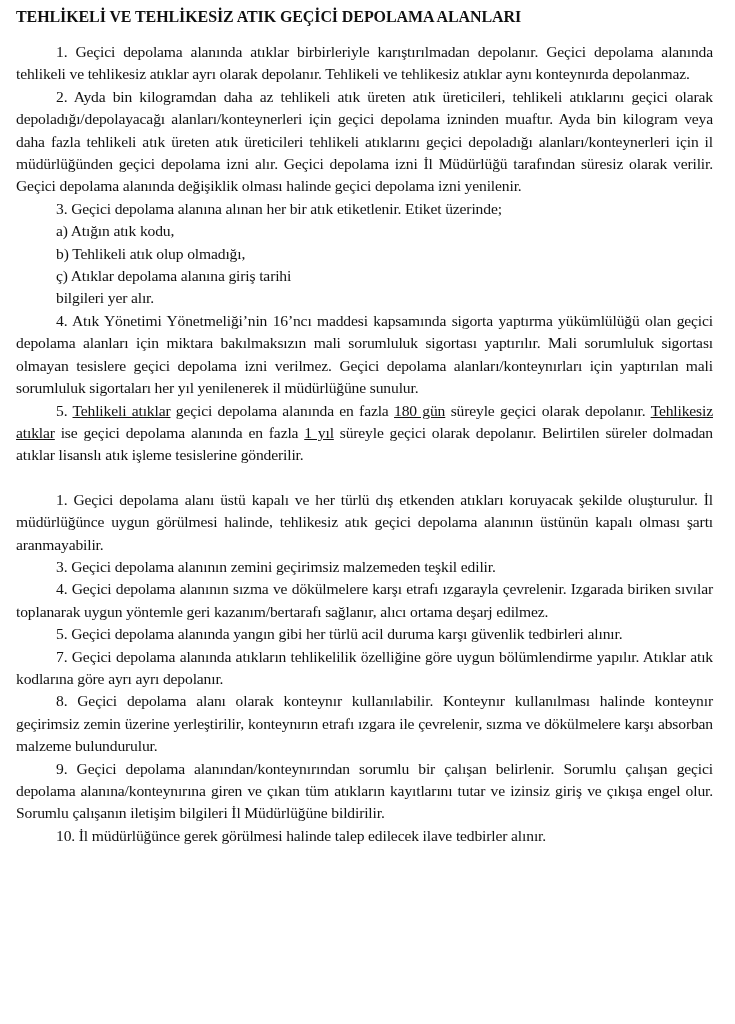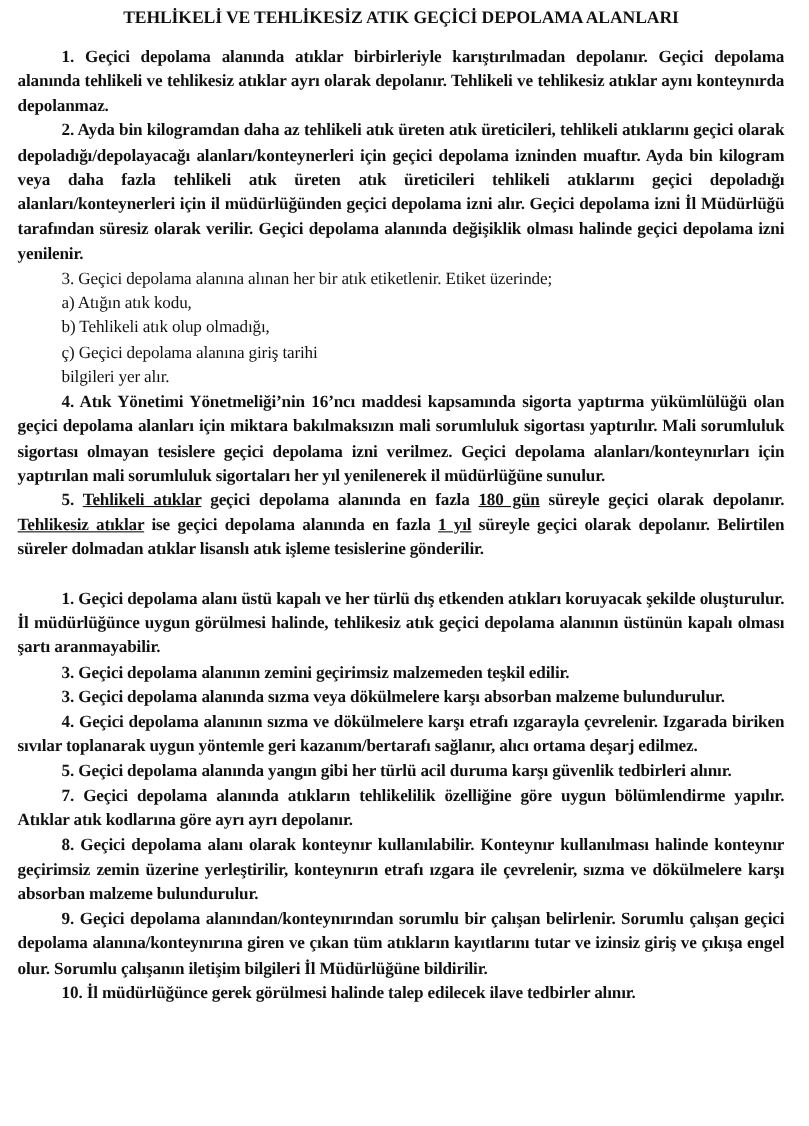--- a/index.html
+++ b/index.html
@@ -19,33 +19,32 @@
     position: absolute;
     left: 16px;
     top: 0;
     width: 697px;
   }
   .title {
     margin: 0;
     padding-top: 4px;
     height: 26px;
     line-height: 26px;
-    text-align: center;
+    text-align: left;
     font-weight: bold;
     font-size: 16px;
     letter-spacing: -0.1px;
   }
   .para {
     margin: 0;
     font-size: 15.6px;
     line-height: 22.4px;
     text-align: justify;
     text-indent: 40px;
     letter-spacing: -0.15px;
-    font-weight: bold;
   }
   .item {
     margin: 0;
     padding-left: 40px;
     font-size: 15.6px;
     line-height: 22.4px;
     letter-spacing: -0.15px;
   }
   .u { text-decoration: underline; margin-top: 17px; }
   .gap1 { height: 11px; }
@@ -65,29 +64,28 @@
 
 <div class="page">
   <h1 class="title">TEHLİKELİ VE TEHLİKESİZ ATIK GEÇİCİ DEPOLAMA ALANLARI</h1>
   <div class="gap1"></div>
 
   <p class="para">1. Geçici depolama alanında atıklar birbirleriyle karıştırılmadan depolanır. Geçici depolama alanında tehlikeli ve tehlikesiz atıklar ayrı olarak depolanır. Tehlikeli ve tehlikesiz atıklar aynı konteynırda depolanmaz.</p>
   <p class="para">2. Ayda bin kilogramdan daha az tehlikeli atık üreten atık üreticileri, tehlikeli atıklarını geçici olarak depoladığı/depolayacağı alanları/konteynerleri için geçici depolama izninden muaftır. Ayda bin kilogram veya daha fazla tehlikeli atık üreten atık üreticileri tehlikeli atıklarını geçici depoladığı alanları/konteynerleri için il müdürlüğünden geçici depolama izni alır. Geçici depolama izni İl Müdürlüğü tarafından süresiz olarak verilir. Geçici depolama alanında değişiklik olması halinde geçici depolama izni yenilenir.</p>
   <p class="item">3. Geçici depolama alanına alınan her bir atık etiketlenir. Etiket üzerinde;</p>
   <p class="item">a) Atığın atık kodu,</p>
   <p class="item">b) Tehlikeli atık olup olmadığı,</p>
-  <p class="item">ç) Geçici depolama alanına giriş tarihi</p>
+  <p class="item">ç) Atıklar depolama alanına giriş tarihi</p>
   <p class="item">bilgileri yer alır.</p>
   <p class="para">4. Atık Yönetimi Yönetmeliği’nin 16’ncı maddesi kapsamında sigorta yaptırma yükümlülüğü olan geçici depolama alanları için miktara bakılmaksızın mali sorumluluk sigortası yaptırılır. Mali sorumluluk sigortası olmayan tesislere geçici depolama izni verilmez. Geçici depolama alanları/konteynırları için yaptırılan mali sorumluluk sigortaları her yıl yenilenerek il müdürlüğüne sunulur.</p>
   <p class="para"><span>5. </span><span class="u">Tehlikeli atıklar</span><span> geçici depolama alanında en fazla </span><span class="u">180 gün</span><span> süreyle geçici olarak depolanır. </span><span class="u">Tehlikesiz atıklar</span><span> ise geçici depolama alanında en fazla </span><span class="u">1 yıl</span><span> süreyle geçici olarak depolanır. Belirtilen süreler dolmadan atıklar lisanslı atık işleme tesislerine gönderilir.</span></p>
 
   <div class="gap2"></div>
 
   <p class="para">1. Geçici depolama alanı üstü kapalı ve her türlü dış etkenden atıkları koruyacak şekilde oluşturulur. İl müdürlüğünce uygun görülmesi halinde, tehlikesiz atık geçici depolama alanının üstünün kapalı olması şartı aranmayabilir.</p>
   <p class="para">3. Geçici depolama alanının zemini geçirimsiz malzemeden teşkil edilir.</p>
-  <p class="para">3. Geçici depolama alanında sızma veya dökülmelere karşı absorban malzeme bulundurulur.</p>
   <p class="para">4. Geçici depolama alanının sızma ve dökülmelere karşı etrafı ızgarayla çevrelenir. Izgarada biriken sıvılar toplanarak uygun yöntemle geri kazanım/bertarafı sağlanır, alıcı ortama deşarj edilmez.</p>
   <p class="para">5. Geçici depolama alanında yangın gibi her türlü acil duruma karşı güvenlik tedbirleri alınır.</p>
   <p class="para">7. Geçici depolama alanında atıkların tehlikelilik özelliğine göre uygun bölümlendirme yapılır. Atıklar atık kodlarına göre ayrı ayrı depolanır.</p>
   <p class="para">8. Geçici depolama alanı olarak konteynır kullanılabilir. Konteynır kullanılması halinde konteynır geçirimsiz zemin üzerine yerleştirilir, konteynırın etrafı ızgara ile çevrelenir, sızma ve dökülmelere karşı absorban malzeme bulundurulur.</p>
   <p class="para">9. Geçici depolama alanından/konteynırından sorumlu bir çalışan belirlenir. Sorumlu çalışan geçici depolama alanına/konteynırına giren ve çıkan tüm atıkların kayıtlarını tutar ve izinsiz giriş ve çıkışa engel olur. Sorumlu çalışanın iletişim bilgileri İl Müdürlüğüne bildirilir.</p>
   <p class="para">10. İl müdürlüğünce gerek görülmesi halinde talep edilecek ilave tedbirler alınır.</p>
 </div>
 
 </body></html>

